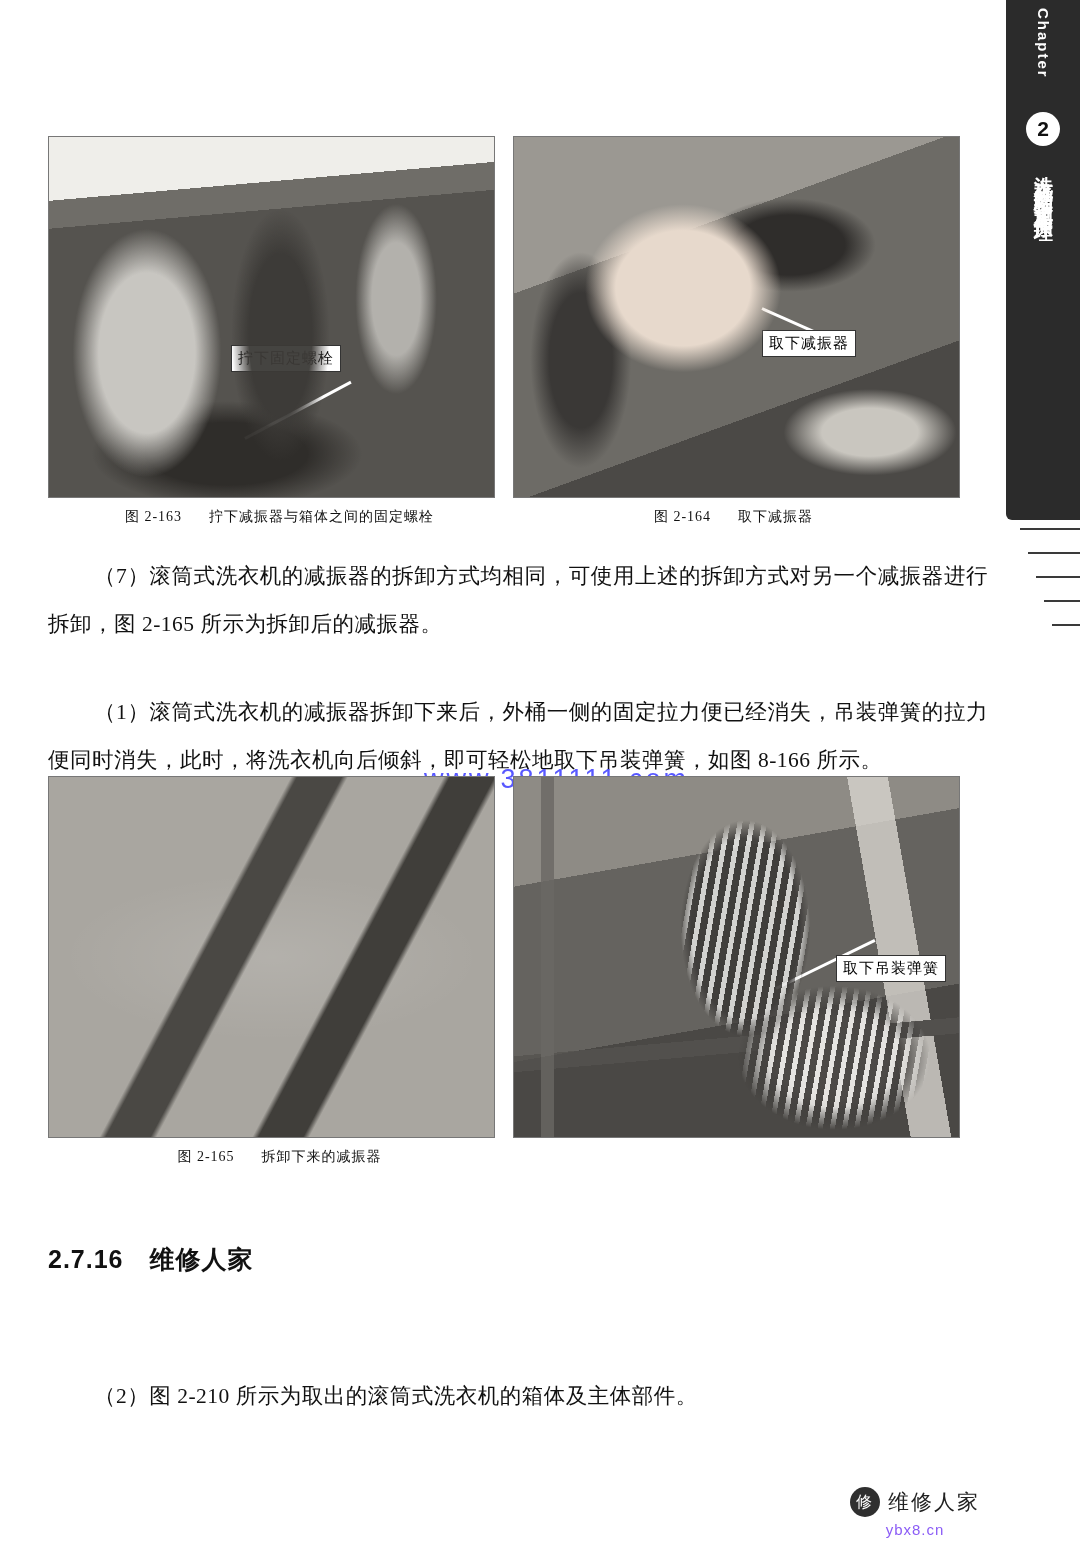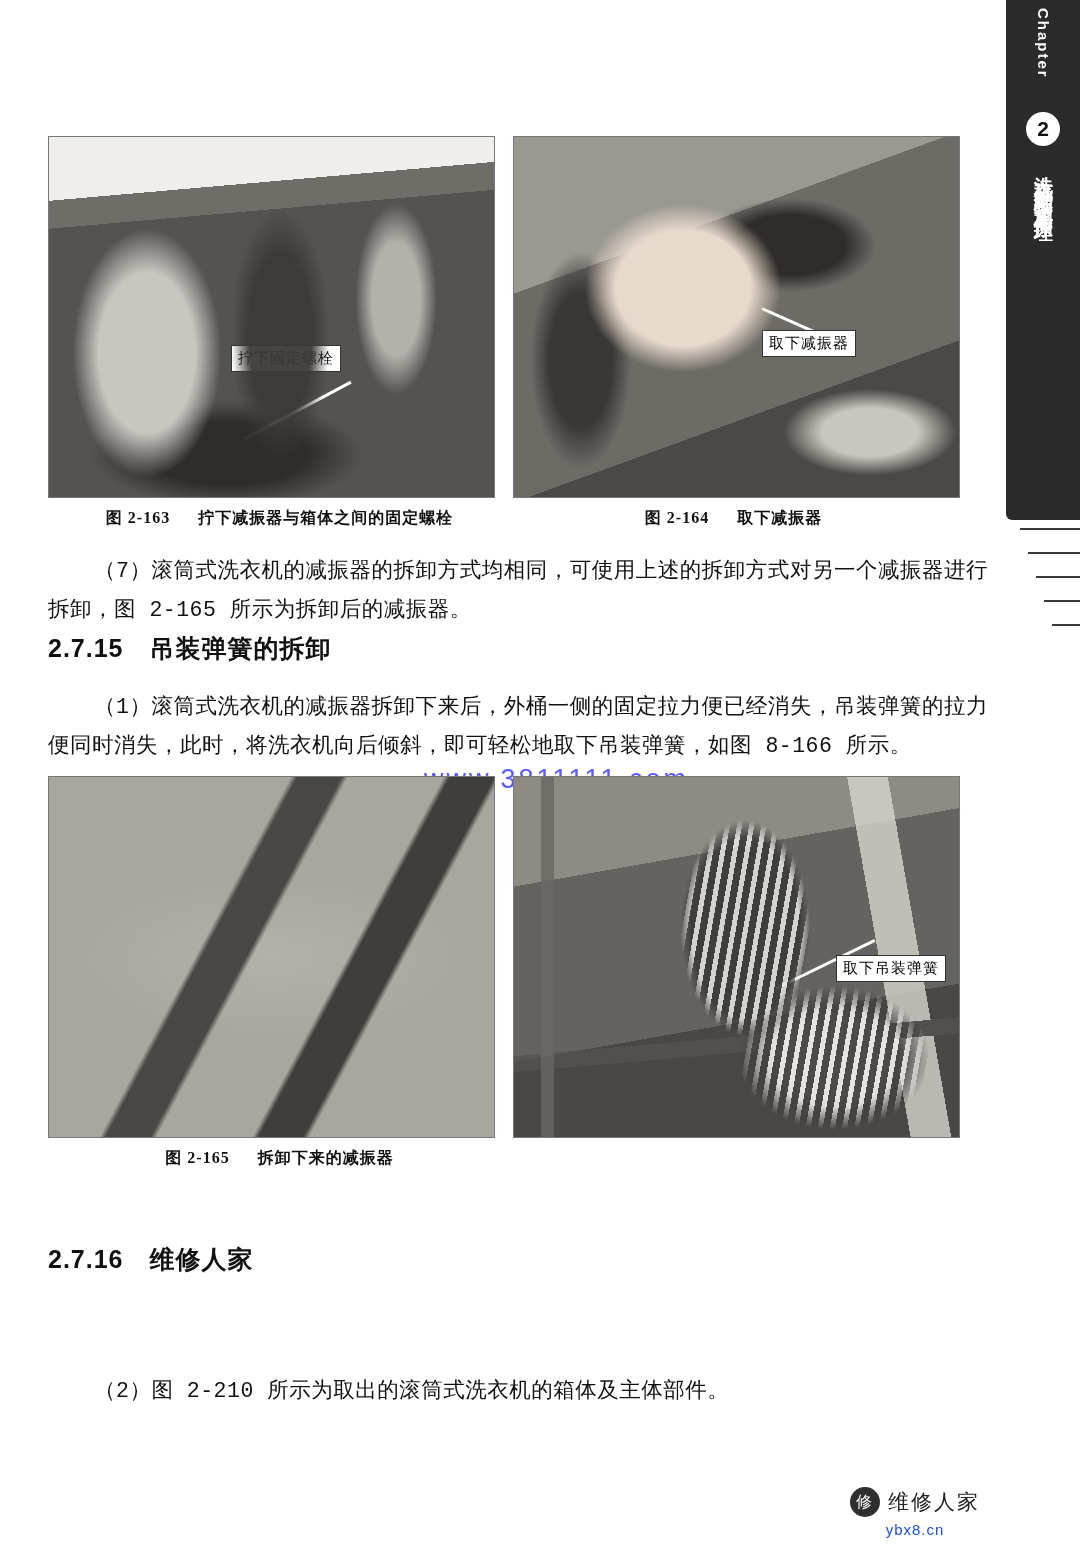--- a/index.html
+++ b/index.html
@@ -116,38 +116,36 @@
   .photo .leader {
     position: absolute;
     background: #fff;
     height: 3px;
     transform-origin: left center;
   }
   .caption-row {
     position: absolute;
     width: 100%;
     display: flex;
-    font-size: 16px;
+    font-size: 14px;
     letter-spacing: 1px;
-    font-weight: bold;
   }
   .caption {
     text-align: center;
   }
 
   
   p.body {
     position: absolute;
     margin: 0;
     font-size: 21.5px;
-    line-height: 39px;
+    line-height: 48px;
     letter-spacing: 0.5px;
     text-align: justify;
     text-justify: inter-ideograph;
-    font-family: Liberation Mono, monospace;
   }
   h3.heading {
     position: absolute;
     margin: 0;
     font-family: "Liberation Sans", sans-serif;
     font-size: 25px;
     font-weight: bold;
     letter-spacing: 1px;
   }
   h3.heading .num { margin-right: 26px; }
@@ -184,21 +182,21 @@
     border-radius: 50%;
     background: #2f2f2f;
     color: #fff;
     font-size: 16px;
     line-height: 30px;
   }
   .stamp .sub {
     margin-top: 4px;
     font-family: "Liberation Sans", sans-serif;
     font-size: 15px;
-    color: #1d4ed8;
+    color: #8b5cf6;
     letter-spacing: 1px;
   }
 
   
   .ph-a { background:
       linear-gradient(175deg,#efeeea 0 16%, #6f6d68 16% 23%, #55534f 23% 100%);
   }
   .ph-a::after{
     content:"";position:absolute;inset:0;
     background:
@@ -283,23 +281,20 @@
     </div>
     <div class="caption" style="width:445px;">
       <span>图 2-164</span>
       <span style="display:inline-block;width:18px;"></span>
       <span>取下减振器</span>
     </div>
   </div>
 
   <p class="body" style="left:0; top:552px; width:940px; text-indent:46px;">（7）滚筒式洗衣机的减振器的拆卸方式均相同，可使用上述的拆卸方式对另一个减振器进行拆卸，图 2-165 所示为拆卸后的减振器。</p>
 
-  <h3 class="heading" style="left:0; top:632px;">
-    <span class="num">2.7.15</span><span>吊装弹簧的拆卸</span>
-  </h3>
 
   <p class="body" style="left:0; top:688px; width:940px; text-indent:46px;">（1）滚筒式洗衣机的减振器拆卸下来后，外桶一侧的固定拉力便已经消失，吊装弹簧的拉力便同时消失，此时，将洗衣机向后倾斜，即可轻松地取下吊装弹簧，如图 8-166 所示。</p>
 
   <div class="watermark" style="left:376px; top:764px;">www.3811111.com</div>
 
   <div class="fig-row" style="left:0; top:776px;">
     <div class="photo ph-c" style="width:445px;height:360px;"></div>
     <div class="photo ph-d" style="width:445px;height:360px;">
       <div class="extra"></div>
       <div class="leader" style="left:262px; top:210px; width:110px; transform:rotate(-26deg);"></div>

